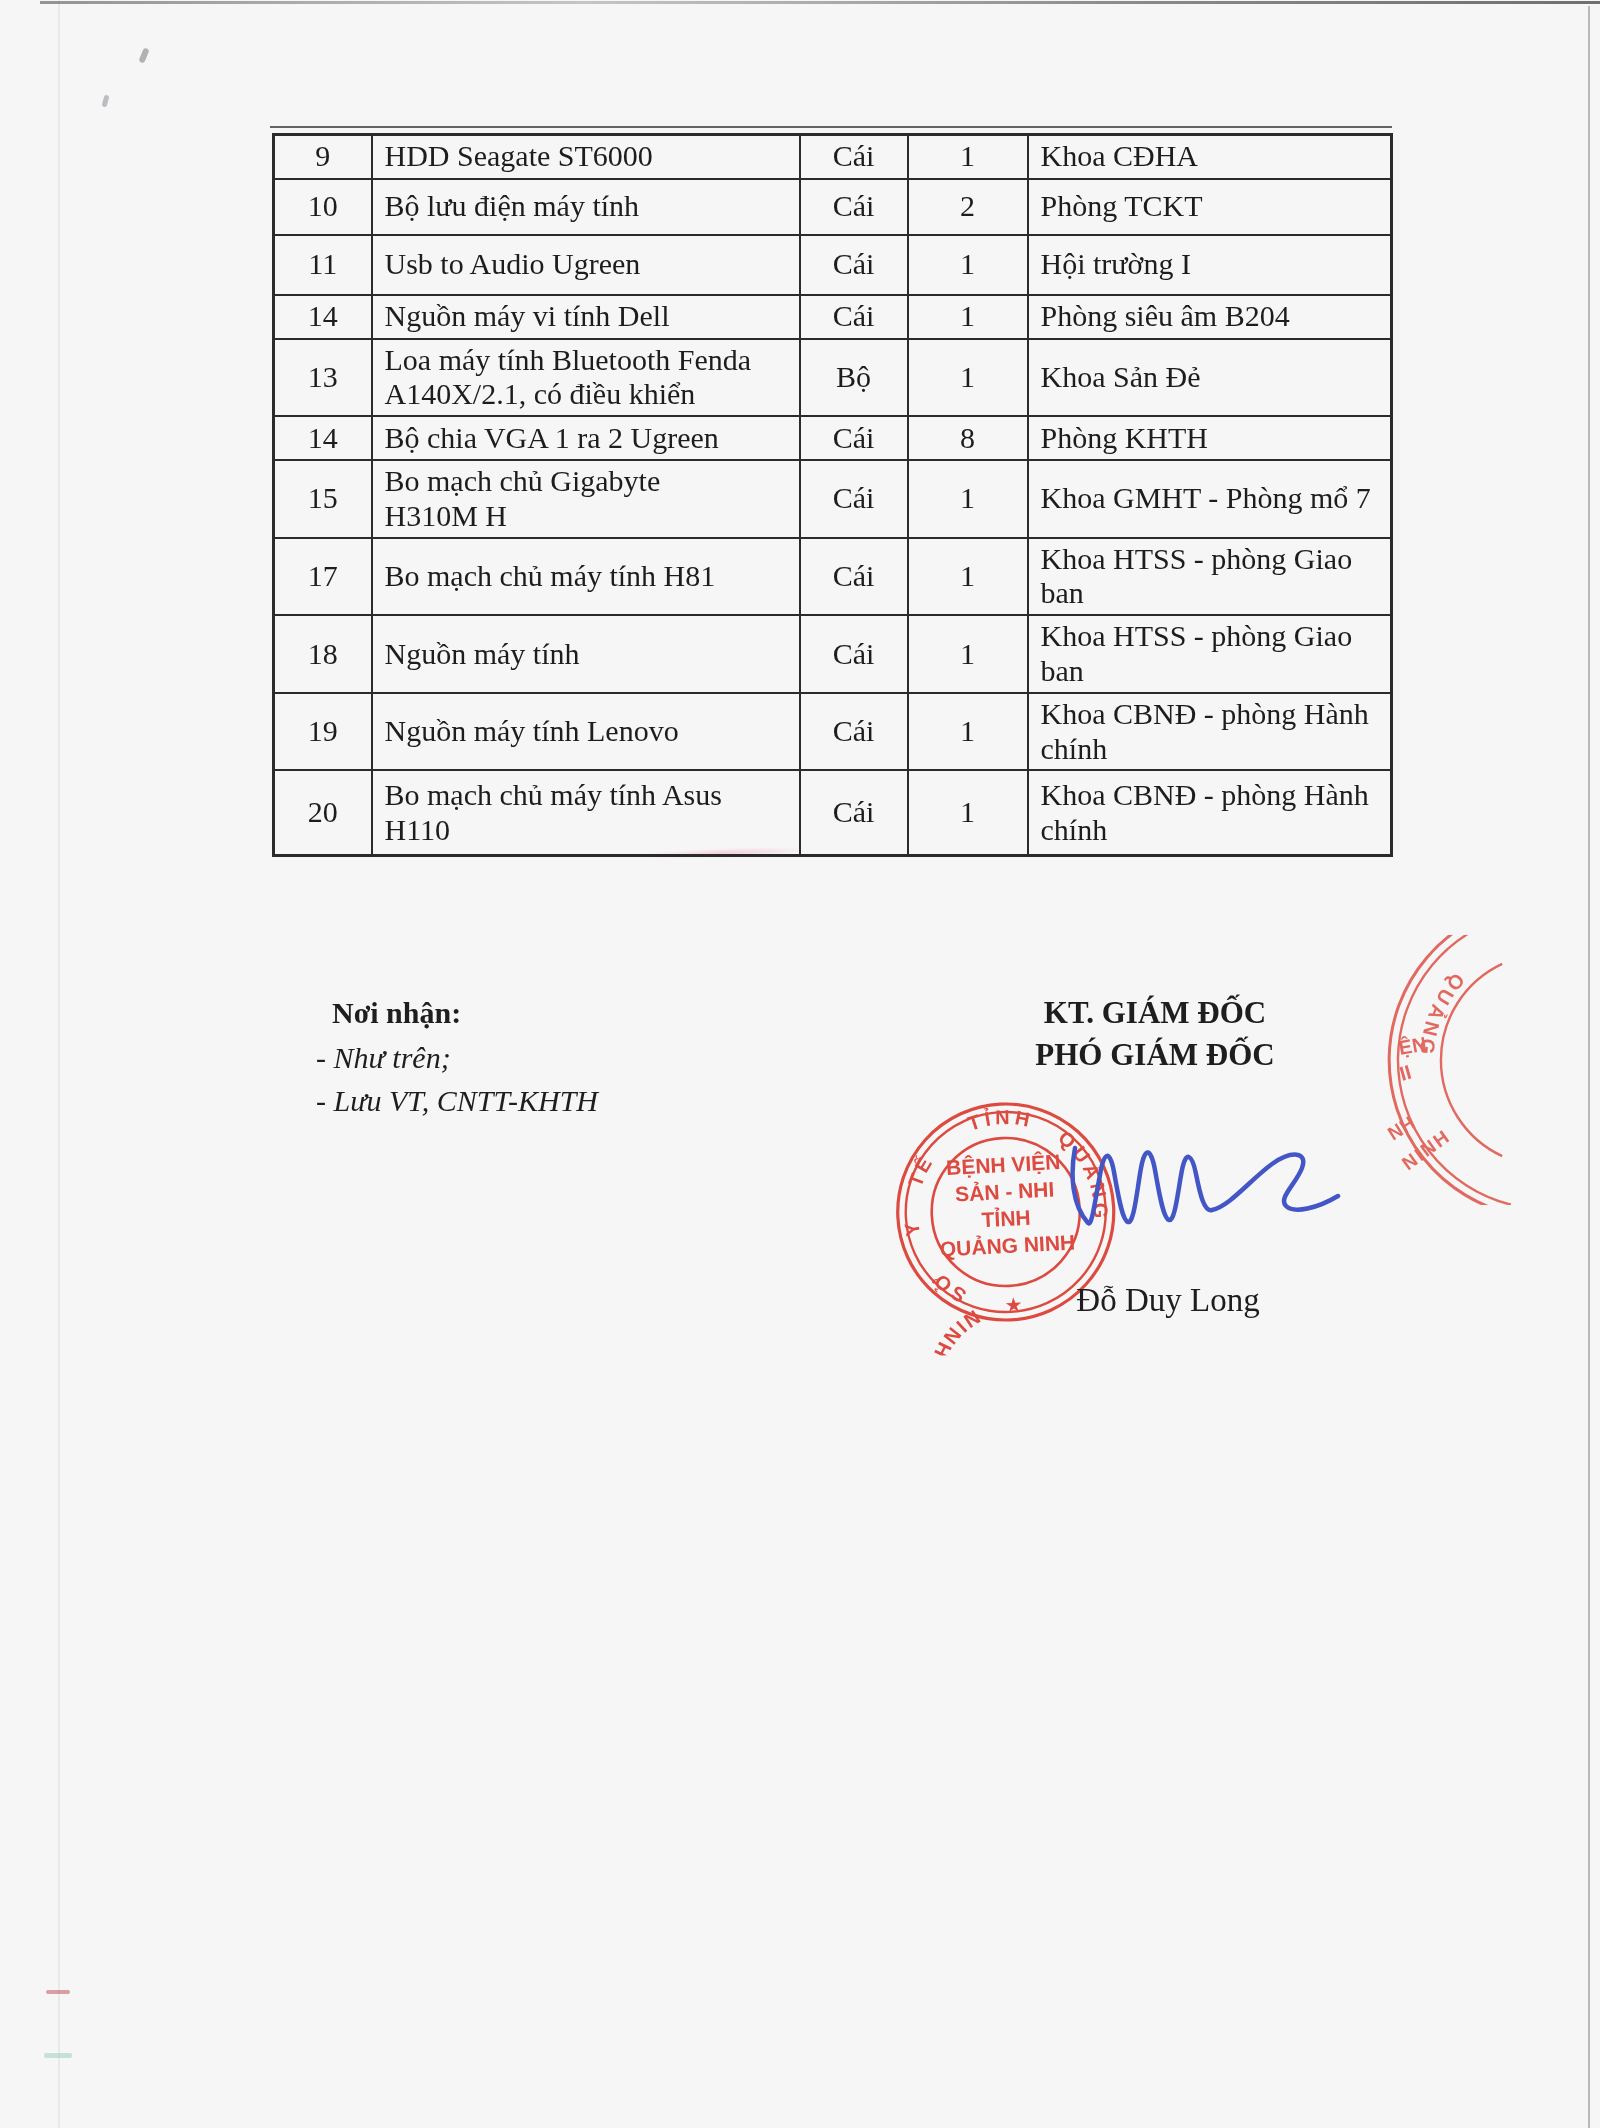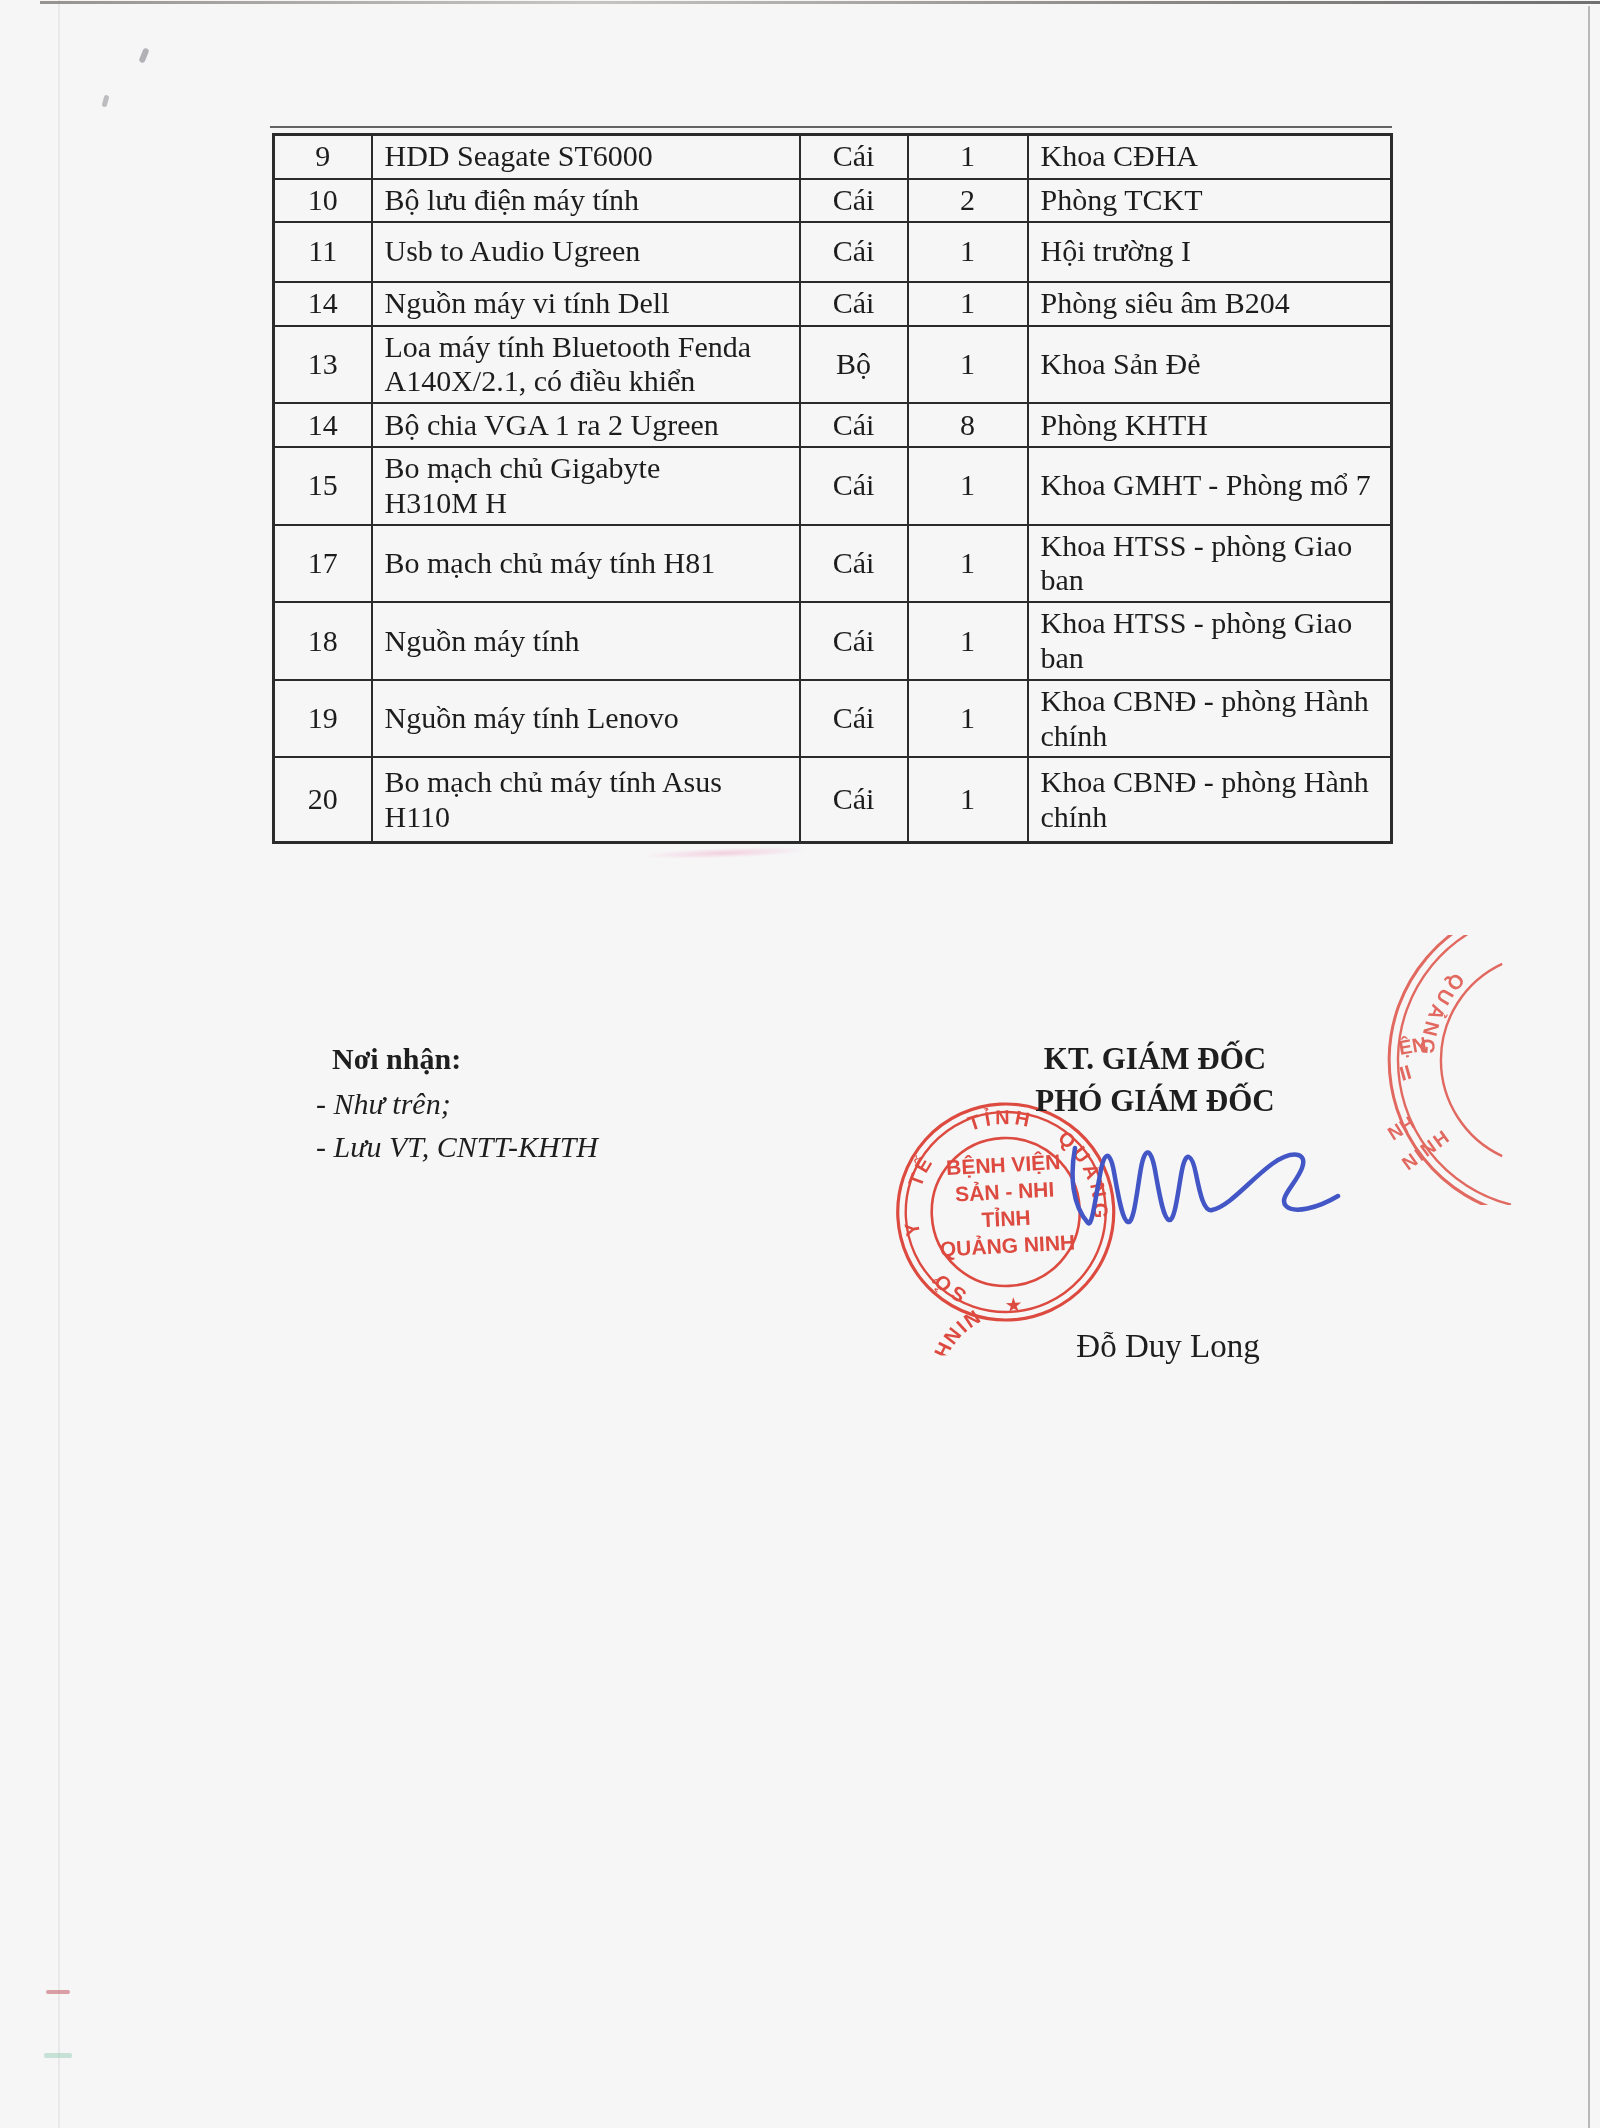--- a/index.html
+++ b/index.html
@@ -19,21 +19,21 @@
 
   
   #table-wrap{position:absolute;left:272px;top:133px;width:1118px;}
   #table-wrap::before{content:"";position:absolute;left:-2px;right:-2px;top:-7px;height:2px;background:rgba(50,50,50,.75);}
   table{border-collapse:collapse;table-layout:fixed;width:1118px;border:3px solid #2b2b2b;}
   td{border:2px solid #2b2b2b;font-size:30px;line-height:1.16;vertical-align:middle;color:#1d1d1d;}
   td.c-no,td.c-unit,td.c-qty{text-align:center;}
   td.c-name,td.c-loc{padding:3px 0 3px 12px;white-space:pre-line;}
 
   
-  .abs{position:absolute;margin-top:46px;}
+  .abs{position:absolute;}
   .noi-nhan{left:332px;top:996px;font-size:30px;font-weight:bold;z-index:3;}
   .recip1{left:316px;top:1041px;font-size:30px;font-style:italic;z-index:3;}
   .recip2{left:316px;top:1084px;font-size:30px;font-style:italic;z-index:3;}
   .kt-title{left:1005px;top:995px;width:300px;text-align:center;font-size:31px;font-weight:bold;z-index:3;}
   .pho-title{left:1005px;top:1037px;width:300px;text-align:center;font-size:31px;font-weight:bold;z-index:3;}
   .signer{left:1018px;top:1282px;width:300px;text-align:center;font-size:33px;font-weight:normal;z-index:5;}
 
   .stamp-svg{position:absolute;left:876px;top:1082px;z-index:2;opacity:.88;transform:rotate(-3deg);}
   .stamp-svg text{font-family:"Liberation Sans","DejaVu Sans",sans-serif;font-weight:bold;}
   .partial-stamp-svg{position:absolute;left:1360px;top:935px;z-index:2;opacity:.72;}
@@ -64,21 +64,21 @@
           <col style="width:364px">
       </colgroup>
       <tbody>
           <tr style="height: 44px;">
       <td class="c-no">9</td>
       <td class="c-name">HDD Seagate ST6000</td>
       <td class="c-unit">Cái</td>
       <td class="c-qty">1</td>
       <td class="c-loc">Khoa CĐHA</td>
     </tr>
-          <tr style="height: 43px;">
+          <tr style="height: 56px;">
       <td class="c-no">10</td>
       <td class="c-name">Bộ lưu điện máy tính</td>
       <td class="c-unit">Cái</td>
       <td class="c-qty">2</td>
       <td class="c-loc">Phòng TCKT</td>
     </tr>
           <tr style="height: 60px;">
       <td class="c-no">11</td>
       <td class="c-name">Usb to Audio Ugreen</td>
       <td class="c-unit">Cái</td>

